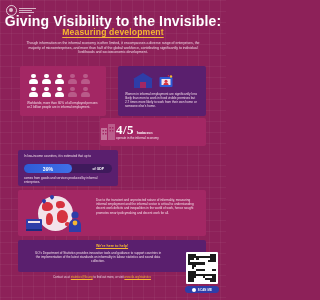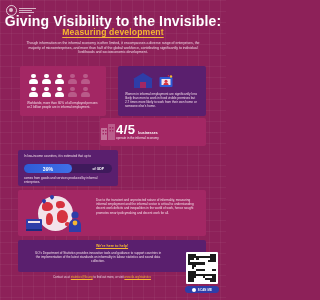--- a/index.html
+++ b/index.html
@@ -96,21 +96,21 @@
 
   
   #panel-businesses{
     left:100px;top:118px;width:106px;height:28px;
     background:#a32764;
   }
   .biz-inner{
     position:absolute;left:16px;top:0;right:4px;height:100%;
     display:flex;flex-direction:column;justify-content:center;
   }
-  .biz-row{display:flex;align-items:baseline;gap:3px;}
+  .biz-row{display:flex;align-items:baseline;gap:3px;font-family:Liberation Serif, serif;}
   .biz-big{color:#ffffff;font-size:13px;font-weight:bold;line-height:13px;letter-spacing:.4px;}
   .biz-word{color:#ffffff;font-size:3.6px;font-weight:bold;}
   .biz-sub{color:#f3dde8;font-size:3px;line-height:3.6px;margin-top:1px;}
 
   
   #panel-gdp{
     left:18px;top:150px;width:100px;height:36px;
     background:#5a1f6e;
   }
   .gdp-lead{position:absolute;left:6px;right:5px;top:4px;color:#f3dde8;font-size:3.1px;line-height:4px;}

